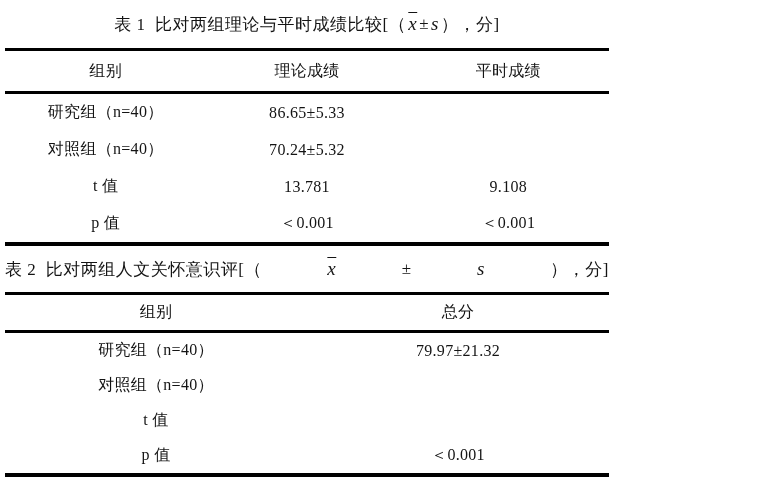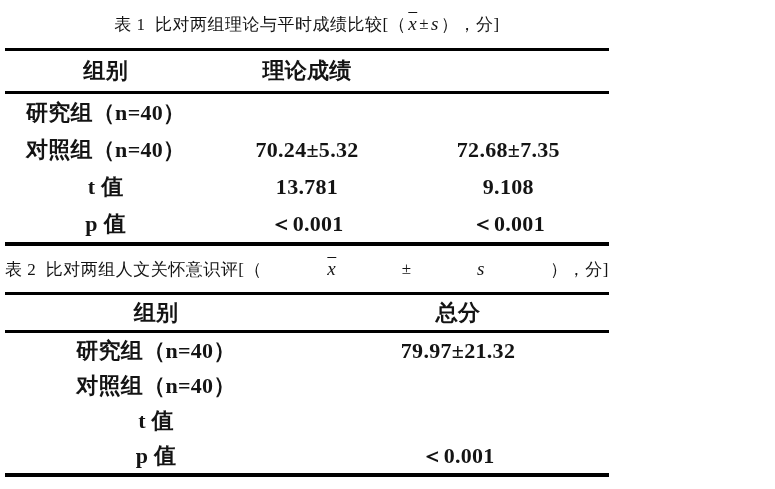--- a/index.html
+++ b/index.html
@@ -39,24 +39,23 @@
     align-items: center;
   }
   .row.header1 { height: 40px; }
   .row.header2 { height: 35px; }
   .row.body1 { height: 37px; }
   .row.body2 { height: 35px; }
   .cols3 .cell { width: 33.333%; }
   .cols2 .cell { width: 50%; }
   .cell {
     text-align: center;
-    font-size: 22px;
+    font-size: 16px;
     letter-spacing: 0.3px;
     white-space: pre;
-    font-weight: bold;
   }
   .fx {
     font-style: italic;
     text-decoration: overline;
     font-size: 19px;
     margin: 0 1px 0 2px;
   }
   .fpm {
     font-size: 17px;
     margin: 0 1px;
@@ -75,31 +74,32 @@
   <section>
     <div class="tbl-title t1">
       <span>表 1  比对两组理论与平时成绩比较[（</span><span class="fx">x</span><span class="fpm">±</span><span class="fs">s</span><span>），分]</span>
     </div>
 
     <div class="rule"></div>
 
     <div class="row header1 cols3">
       <div class="cell">组别</div>
       <div class="cell">理论成绩</div>
+      <div class="cell">平时成绩</div>
     </div>
 
     <div class="rule"></div>
 
     <div class="row body1 cols3">
       <div class="cell">研究组（n=40）</div>
+      <div class="cell">86.65±5.33</div>
     </div>
     <div class="row body1 cols3">
       <div class="cell">对照组（n=40）</div>
       <div class="cell">70.24±5.32</div>
-      <div class="cell">72.68±7.35</div>
     </div>
     <div class="row body1 cols3">
       <div class="cell">t 值</div>
       <div class="cell">13.781</div>
       <div class="cell">9.108</div>
     </div>
     <div class="row body1 cols3">
       <div class="cell">p 值</div>
       <div class="cell">＜0.001</div>
       <div class="cell">＜0.001</div>

